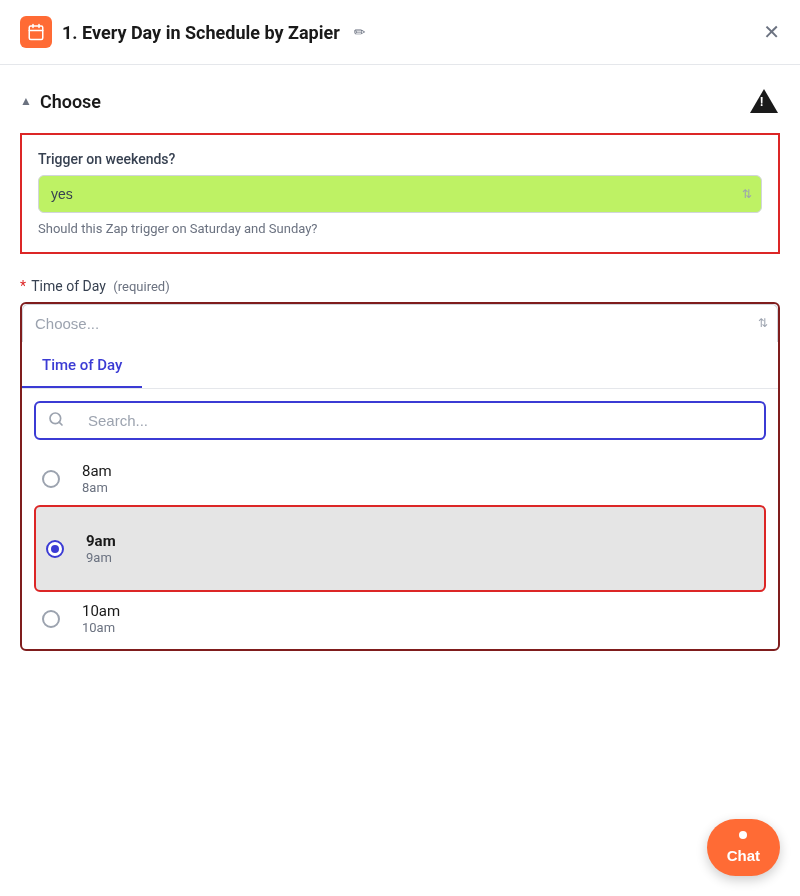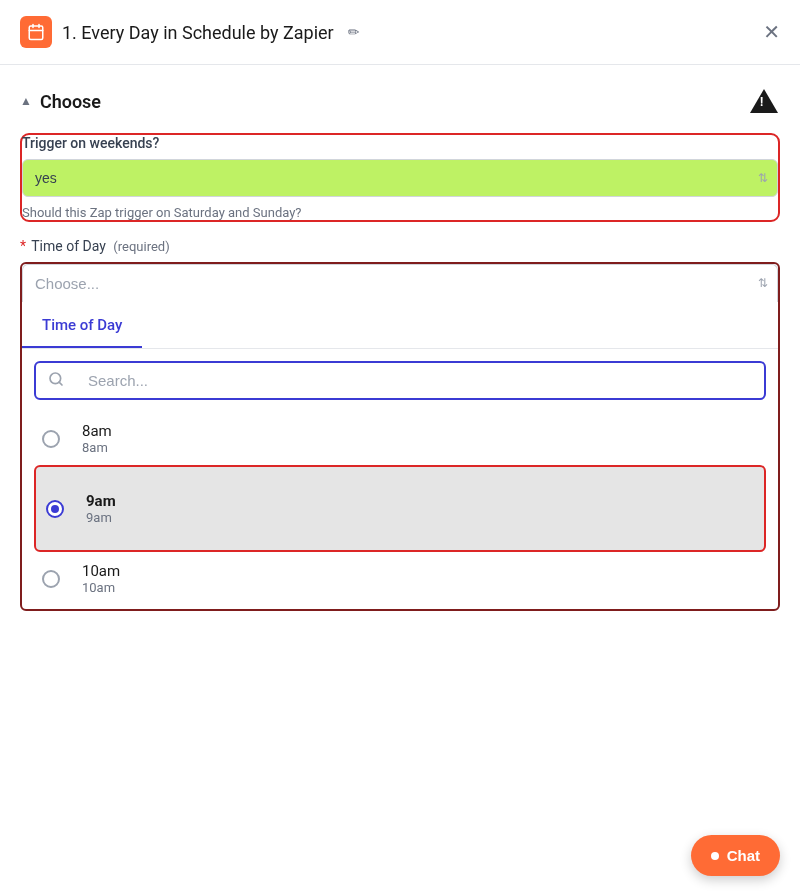--- a/index.html
+++ b/index.html
@@ -31,21 +31,21 @@
       background: #ff6b35;
       border-radius: 6px;
       display: flex;
       align-items: center;
       justify-content: center;
       color: white;
       font-size: 16px;
     }
     .header-title {
       font-size: 18px;
-      font-weight: 400;
+      font-weight: 700;
       color: #1a1a1a;
     }
     .edit-icon {
       color: #6b7280;
       font-size: 14px;
       margin-left: 4px;
       cursor: pointer;
     }
     .close-btn {
       font-size: 20px;
@@ -78,22 +78,23 @@
     }
 
     
     .form-content {
       padding: 0 20px;
     }
 
     
     .red-border-section {
       border: 2px solid #dc2626;
-      border-radius: 9px;
-      margin-bottom: 16px;
+      border-radius: 0;
+      padding: 16px;
+      margin-bottom: 24px;
     }
     .field-label {
       font-size: 14px;
       font-weight: 500;
       color: #374151;
       margin-bottom: 8px;
     }
     .select-wrapper {
       position: relative;
     }
@@ -277,20 +278,21 @@
       border: none;
       border-radius: 50px;
       padding: 12px 20px;
       font-size: 15px;
       font-weight: 600;
       cursor: pointer;
       display: flex;
       align-items: center;
       gap: 8px;
       box-shadow: 0 4px 12px rgba(0,0,0,0.2);
+      flex-direction: column;
     }
     .chat-dot {
       width: 8px;
       height: 8px;
       background: #fff;
       border-radius: 50%;
     }
 
     
     .warning-triangle {

